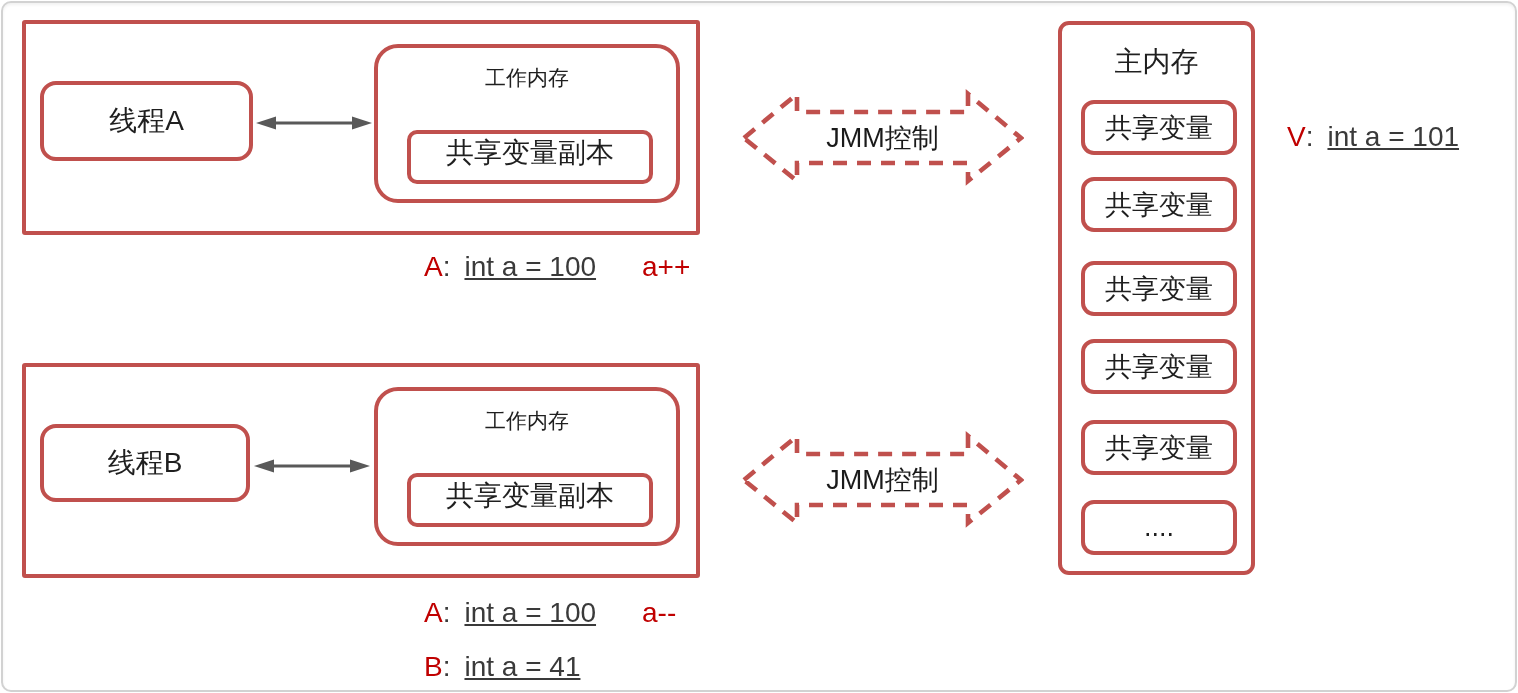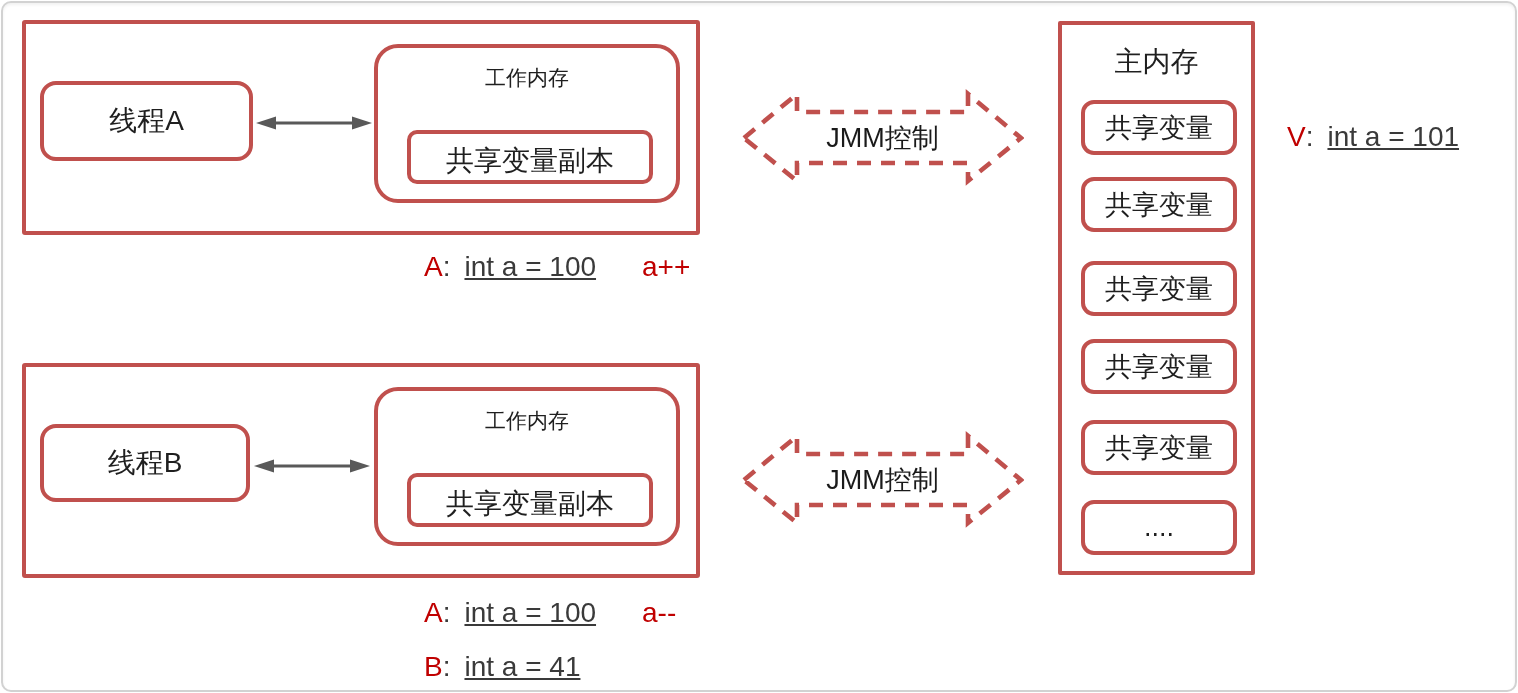--- a/index.html
+++ b/index.html
@@ -26,21 +26,21 @@
     display:flex;align-items:center;justify-content:center;
     font-size:28px;color:#1f1f1f;
   }
   .wm-box{border:4px solid var(--red-border);border-radius:24px;}
   .wm-title{
     text-align:center;margin-top:16px;font-size:21px;color:#1f1f1f;
   }
   .copy-box{
     position:absolute;left:29px;top:82px;width:246px;height:54px;box-sizing:border-box;
     border:4px solid var(--red-border);border-radius:10px;
-    display:flex;align-items:flex-end;justify-content:center;
+    display:flex;align-items:flex-start;justify-content:center;
     font-size:28px;color:#1f1f1f;
   }
   .conn{display:block;}
   .jmm-wrap{width:283px;height:99px;text-decoration:underline;}
   .jmm-wrap svg{position:absolute;left:0;top:0;}
   .jmm-label{
     position:absolute;left:0;top:0;width:100%;height:100%;
     display:flex;align-items:center;justify-content:center;
     font-size:27px;color:#1a1a1a;
   }
@@ -131,21 +131,21 @@
     <span class="value">int a = 41</span>
   </div>
 
   <div class="abs jmm-wrap" style="left:741px;top:430px;">
     <svg width="283" height="99" viewBox="0 0 283 99">
       <path d="M3,50 L56,6 L56,24 L227,24 L227,6 L280,50 L227,93 L227,75 L56,75 L56,93 Z" fill="none" stroke="#C0504D" stroke-width="4.6" stroke-dasharray="14 10" stroke-linejoin="miter"></path>
     </svg>
     <div class="jmm-label">JMM控制</div>
   </div>
 
-  <div class="abs mm-box" style="left:1058px;top:21px;width:197px;height:554px;">
+  <div class="abs mm-box" style="left:1058px;top:21px;width:197px;height:554px;border-radius:11px;">
     <div class="mm-title">主内存</div>
     <div class="slot slot1">共享变量</div>
     <div class="slot slot2">共享变量</div>
     <div class="slot slot3">共享变量</div>
     <div class="slot slot4">共享变量</div>
     <div class="slot slot5">共享变量</div>
     <div class="slot slot6">....</div>
   </div>
 
   <div class="abs ann" style="left:1287px;top:121px;">

